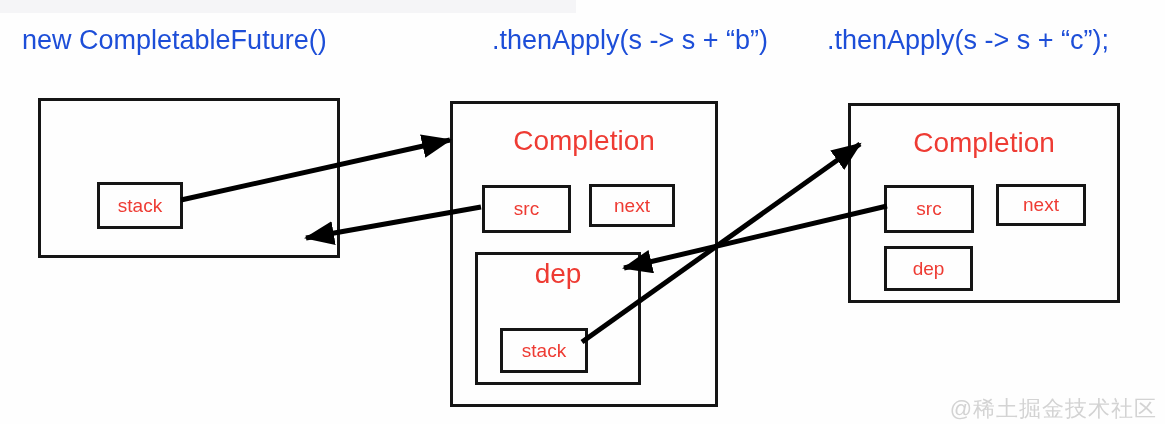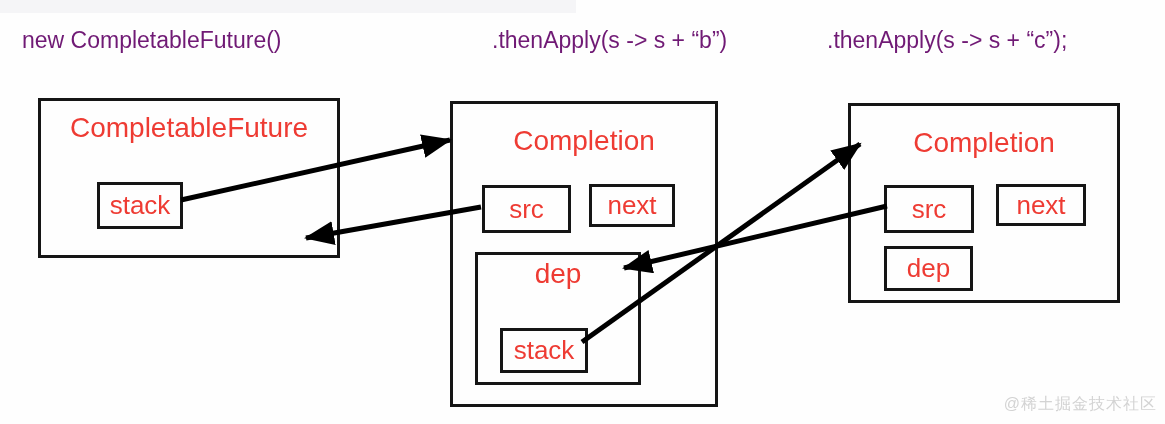--- a/index.html
+++ b/index.html
@@ -7,38 +7,38 @@
     width:1165px;height:424px;position:relative;overflow:hidden;
     background:#fefefe;
     font-family:"Liberation Sans","DejaVu Sans",sans-serif;
   }
   .top-band{
     position:absolute;left:0;top:0;width:576px;height:13px;
     background:#f5f5f7;
   }
   .code-label{
     position:absolute;top:25px;
-    font-size:23px;line-height:30px;color:#701a75;
+    font-size:27px;line-height:30px;color:#1d4ed8;
     letter-spacing:0px;white-space:pre;
   }
   .code-1{left:22px;}
   .code-2{left:448px;margin-left:44px;}
   .code-3{left:827px;text-align:center;}
 
   .obj-box{
     position:absolute;border:3px solid #151515;background:transparent;
     box-sizing:border-box;z-index:1;
   }
   .obj-title{
     text-align:center;color:#ee3b33;font-size:28px;line-height:30px;
   }
   .field-box{
     position:absolute;border:3px solid #151515;box-sizing:border-box;
     display:flex;align-items:center;justify-content:center;
-    color:#ee3b33;font-size:26px;background:transparent;
+    color:#ee3b33;font-size:19px;background:transparent;
   }
 
   
   .box-cf{left:38px;top:98px;width:302px;height:160px;}
   .box-cf .obj-title{margin-top:12px;}
   .cf-stack{left:56px;top:81px;width:86px;height:47px;}
 
   
   .box-comp1{left:450px;top:101px;width:268px;height:306px;}
   .box-comp1 .obj-title{margin-top:22px;}
@@ -57,34 +57,33 @@
   .c2-dep{left:33px;top:140px;width:89px;height:45px;}
 
   #arrows-layer{
     position:absolute;left:0;top:0;width:1165px;height:424px;
     z-index:10;pointer-events:none;
   }
   #arrows-layer line{stroke:#000;stroke-width:5;}
 
   .watermark{
     position:absolute;right:8px;top:394px;
-    font-size:16px;color:#d3d3d3;letter-spacing:1px;
+    font-size:22px;color:#d3d3d3;letter-spacing:1px;
   }
 </style>
 </head>
 <body>
 
 <div class="top-band"></div>
 
 <div class="code-label code-1">new CompletableFuture()</div>
 <div class="code-label code-2">.thenApply(s -&gt; s + “b”)</div>
 <div class="code-label code-3">.thenApply(s -&gt; s + “c”);</div>
 
 <div class="obj-box box-cf">
-  <div class="obj-title">CompletableFuture</div>
   <div class="field-box cf-stack">stack</div>
 </div>
 
 <div class="obj-box box-comp1">
   <div class="obj-title">Completion</div>
   <div class="field-box c1-src">src</div>
   <div class="field-box c1-next">next</div>
   <div class="c1-dep">
     <div class="obj-title">dep</div>
     <div class="field-box c1-dep-stack">stack</div>

